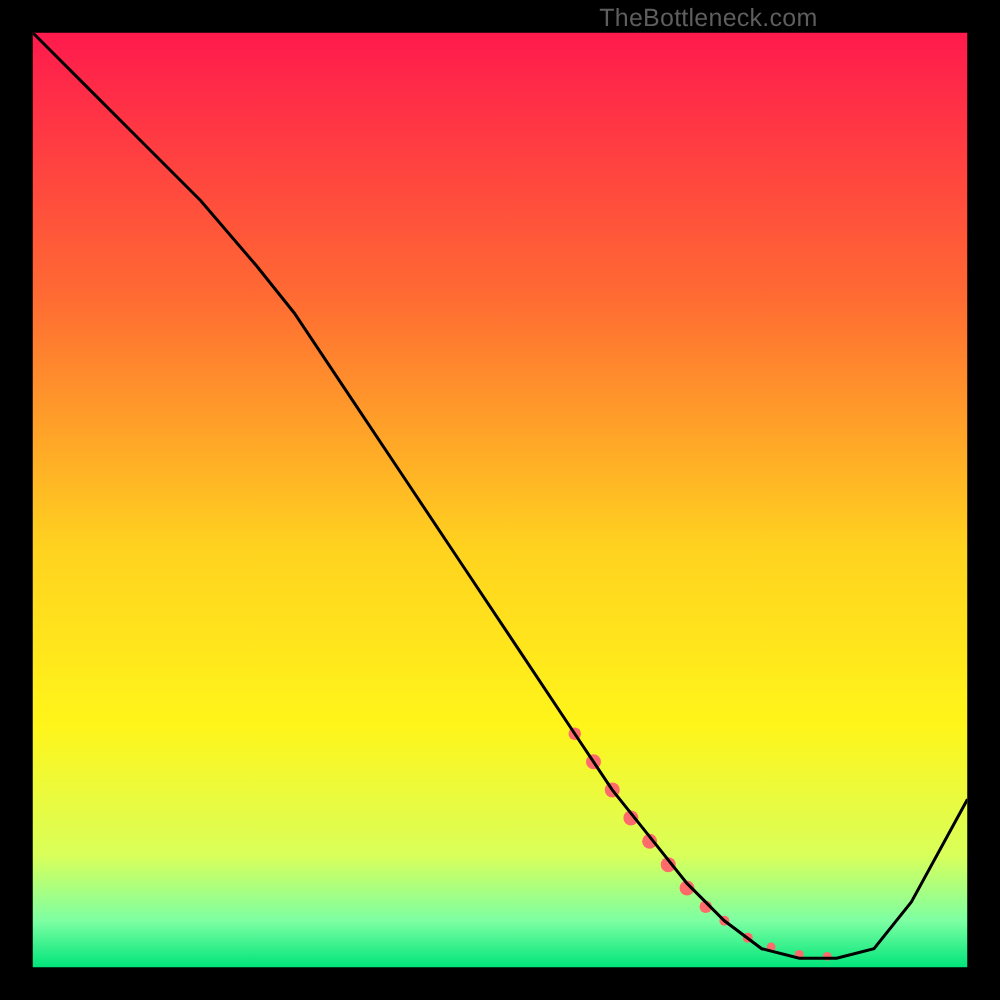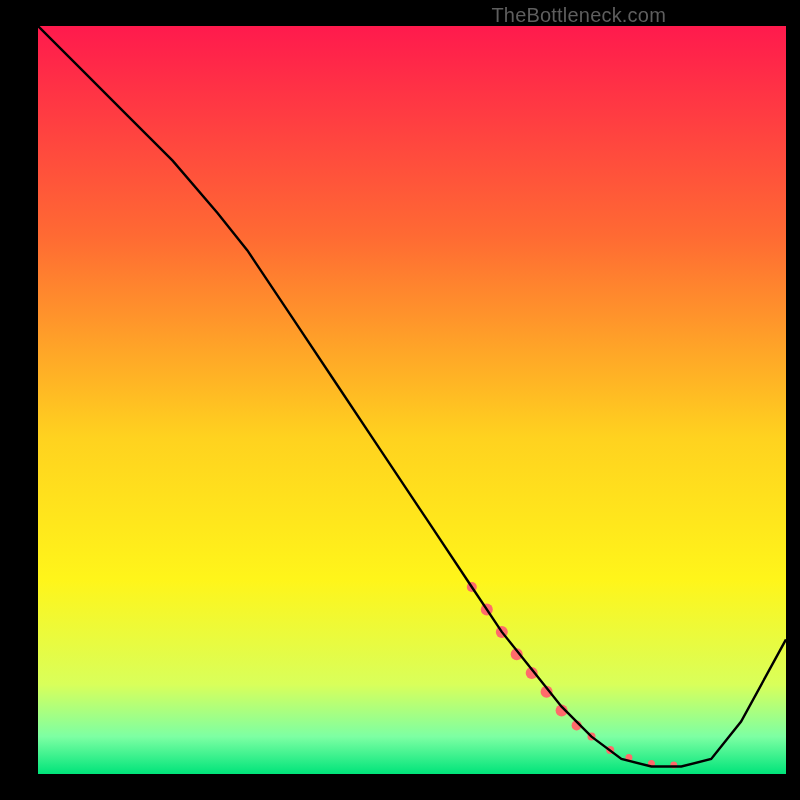--- a/index.html
+++ b/index.html
@@ -9,21 +9,20 @@
     height: 800px;
     background: #000;
     overflow: hidden;
     font-family: Arial, Helvetica, sans-serif;
   }
   .stage {
     position: relative;
     width: 662px;
     height: 800px;
     background: #000;
-    margin-left: 12px;
   }
   .plot {
     position: absolute;
     left: 26px;
     top: 26px;
     width: 748px;
     height: 748px;
   }
   .plot svg {
     display: block;

